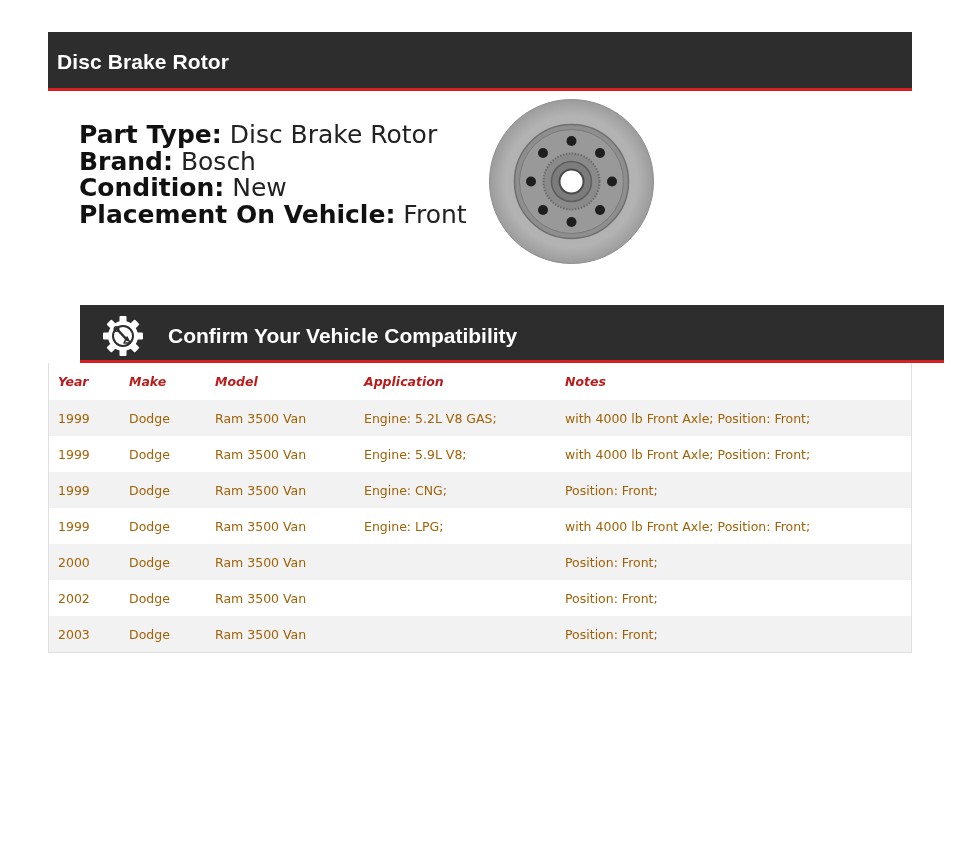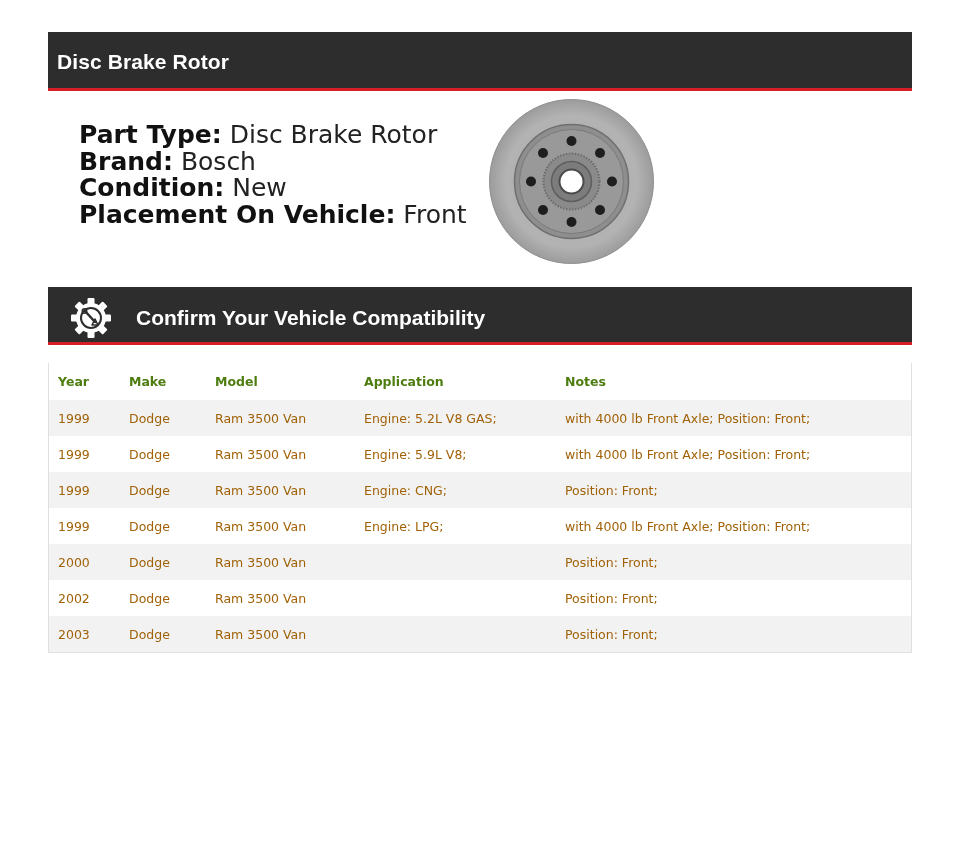--- a/index.html
+++ b/index.html
@@ -32,39 +32,39 @@
     #desc .spec {
       font-size: 25px; line-height: 26.5px; white-space: nowrap; margin-left: 7px;
     }
     #desc .spec b { font-weight: bold; }
     #desc .spec span.val { font-weight: normal; color: #222; }
 
     #product-image {
       position: absolute; left: 489px; top: 99px; width: 165px; height: 165px;
     }
 
-    #compat-bar { top: 287px; height: 58px; }
+    #compat-bar { top: 305px; height: 58px; margin-left: 32px; }
     #compat-bar .gear {
       position: absolute; left: 22px; top: 10px; width: 42px; height: 42px;
     }
     #compat-bar .bar-title {
       position: absolute; left: 88px; top: 19px; font-size: 21px;
     }
 
     #compat-table {
       position: absolute; left: 48px; top: 363px; width: 864px;
       border: 1px solid #e0e0e0; border-top: none; box-sizing: border-box;
       border-collapse: collapse;
     }
     table { border-collapse: collapse; width: 100%; }
     th, td {
       text-align: left; font-size: 12.5px; height: 36px; padding: 0;
       white-space: nowrap;
     }
-    th { font-weight: bold; color: #4d7c0f; height: 37px; }
+    th { font-weight: bold; color: #b91c1c; height: 37px; font-style: italic; }
     td { color: #a16207; }
     tr.row:nth-child(odd) td { background: #f2f2f2; }
     tr.row:nth-child(even) td { background: #ffffff; }
     .c-year { padding-left: 9px; width: 71px; }
     .c-make { width: 86px; margin-left: 32px; }
     .c-model { width: 149px; margin-top: 44px; }
     .c-app { width: 201px; }
   </style>
 </head>
 <body>

